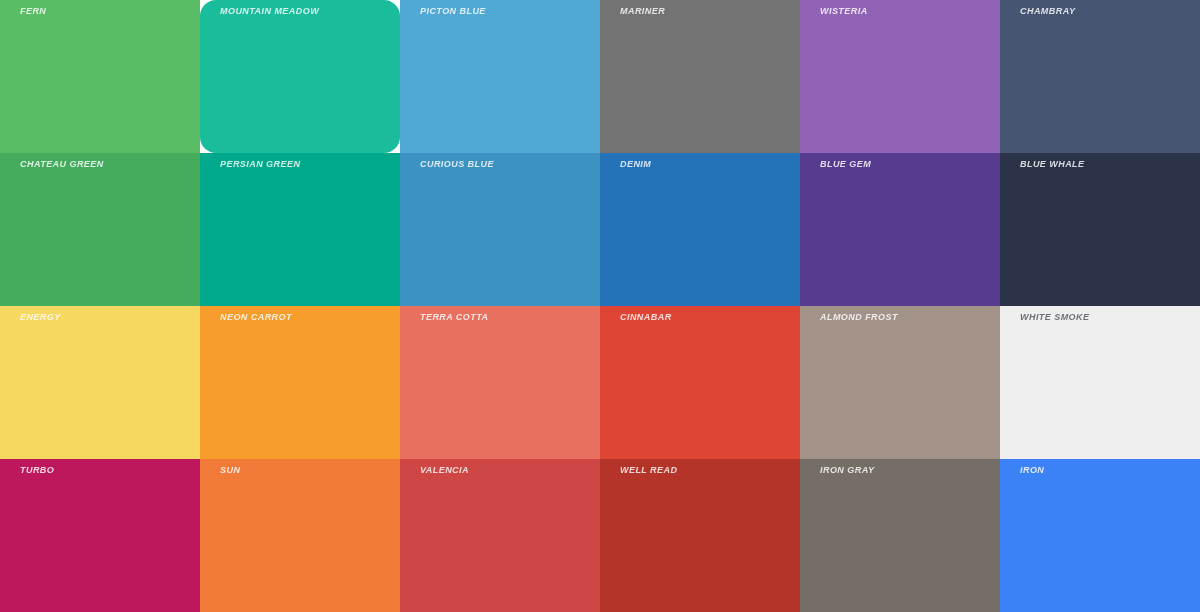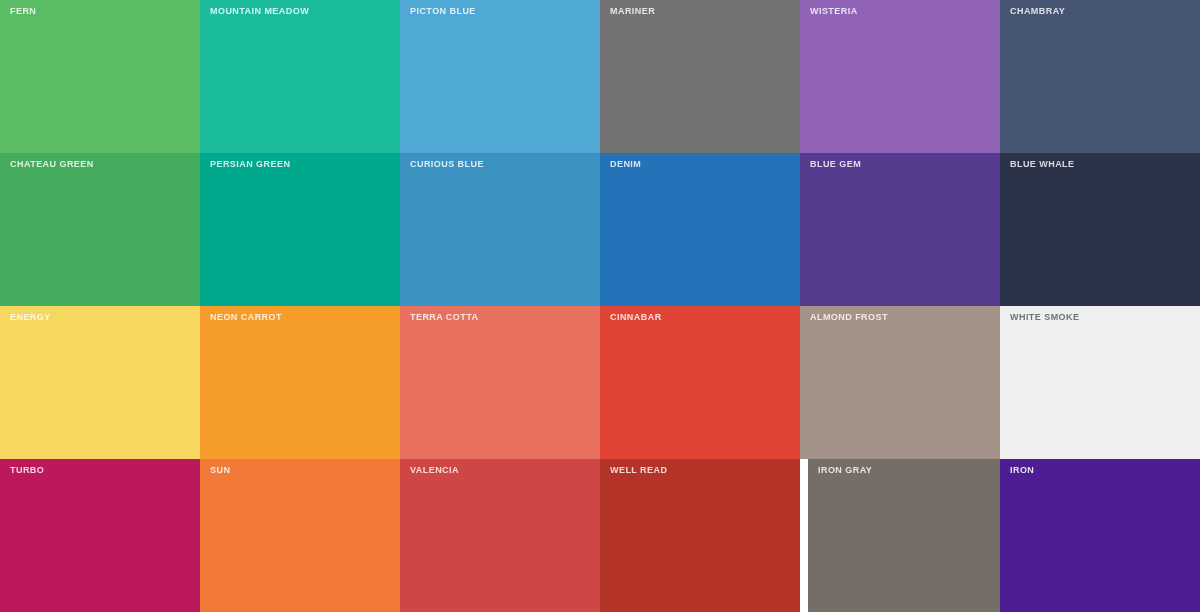--- a/index.html
+++ b/index.html
@@ -24,49 +24,50 @@
   }
 
   .swatch {
     position: relative;
     box-sizing: border-box;
     overflow: hidden;
   }
 
   .swatch-label {
     position: absolute;
-    left: 10px;
+    left: 20px;
     top: 5px;
     font-family: "Liberation Sans", sans-serif;
     font-size: 9px;
     font-weight: bold;
     letter-spacing: 0.45px;
     line-height: 12px;
     text-transform: uppercase;
     white-space: nowrap;
     color: rgba(255, 255, 255, 0.82);
+    font-style: italic;
     -webkit-font-smoothing: antialiased;
   }
 
   
   .swatch.on-light > .swatch-label {
     color: rgba(90, 98, 104, 0.88);
   }
   .swatch.on-pale > .swatch-label {
     color: rgba(236, 240, 243, 0.95);
   }
 </style>
 </head>
 <body>
 
 <div id="palette-grid">
     <div class="swatch" style="background-color: rgb(91, 188, 102);">
       <span class="swatch-label">FERN</span>
     </div>
-    <div class="swatch" style="background-color: rgb(26, 188, 156);">
+    <div class="swatch" style="background-color: rgb(26, 188, 156); border-radius: 16px;">
       <span class="swatch-label">MOUNTAIN MEADOW</span>
     </div>
     <div class="swatch" style="background-color: rgb(80, 168, 212); padding-left: 16px;">
       <span class="swatch-label">PICTON BLUE</span>
     </div>
     <div class="swatch" style="background-color: #737373;">
       <span class="swatch-label">MARINER</span>
     </div>
     <div class="swatch" style="background-color: rgb(145, 99, 182);">
       <span class="swatch-label">WISTERIA</span>
@@ -115,19 +116,19 @@
     </div>
     <div class="swatch" style="background-color: rgb(241, 122, 56);">
       <span class="swatch-label">SUN</span>
     </div>
     <div class="swatch" style="background-color: rgb(207, 71, 68);">
       <span class="swatch-label">VALENCIA</span>
     </div>
     <div class="swatch" style="background-color: rgb(181, 52, 41);">
       <span class="swatch-label">WELL READ</span>
     </div>
-    <div class="swatch" style="background-color: rgb(117, 110, 103); margin-left: 8px;">
+    <div class="swatch" style="background-color: rgb(117, 110, 103);">
       <span class="swatch-label">IRON GRAY</span>
     </div>
-    <div class="swatch on-pale" style="background-color: #4c1d95;">
+    <div class="swatch on-pale" style="background-color: #3b82f6;">
       <span class="swatch-label">IRON</span>
     </div>
   </div>
 
 </body></html>

